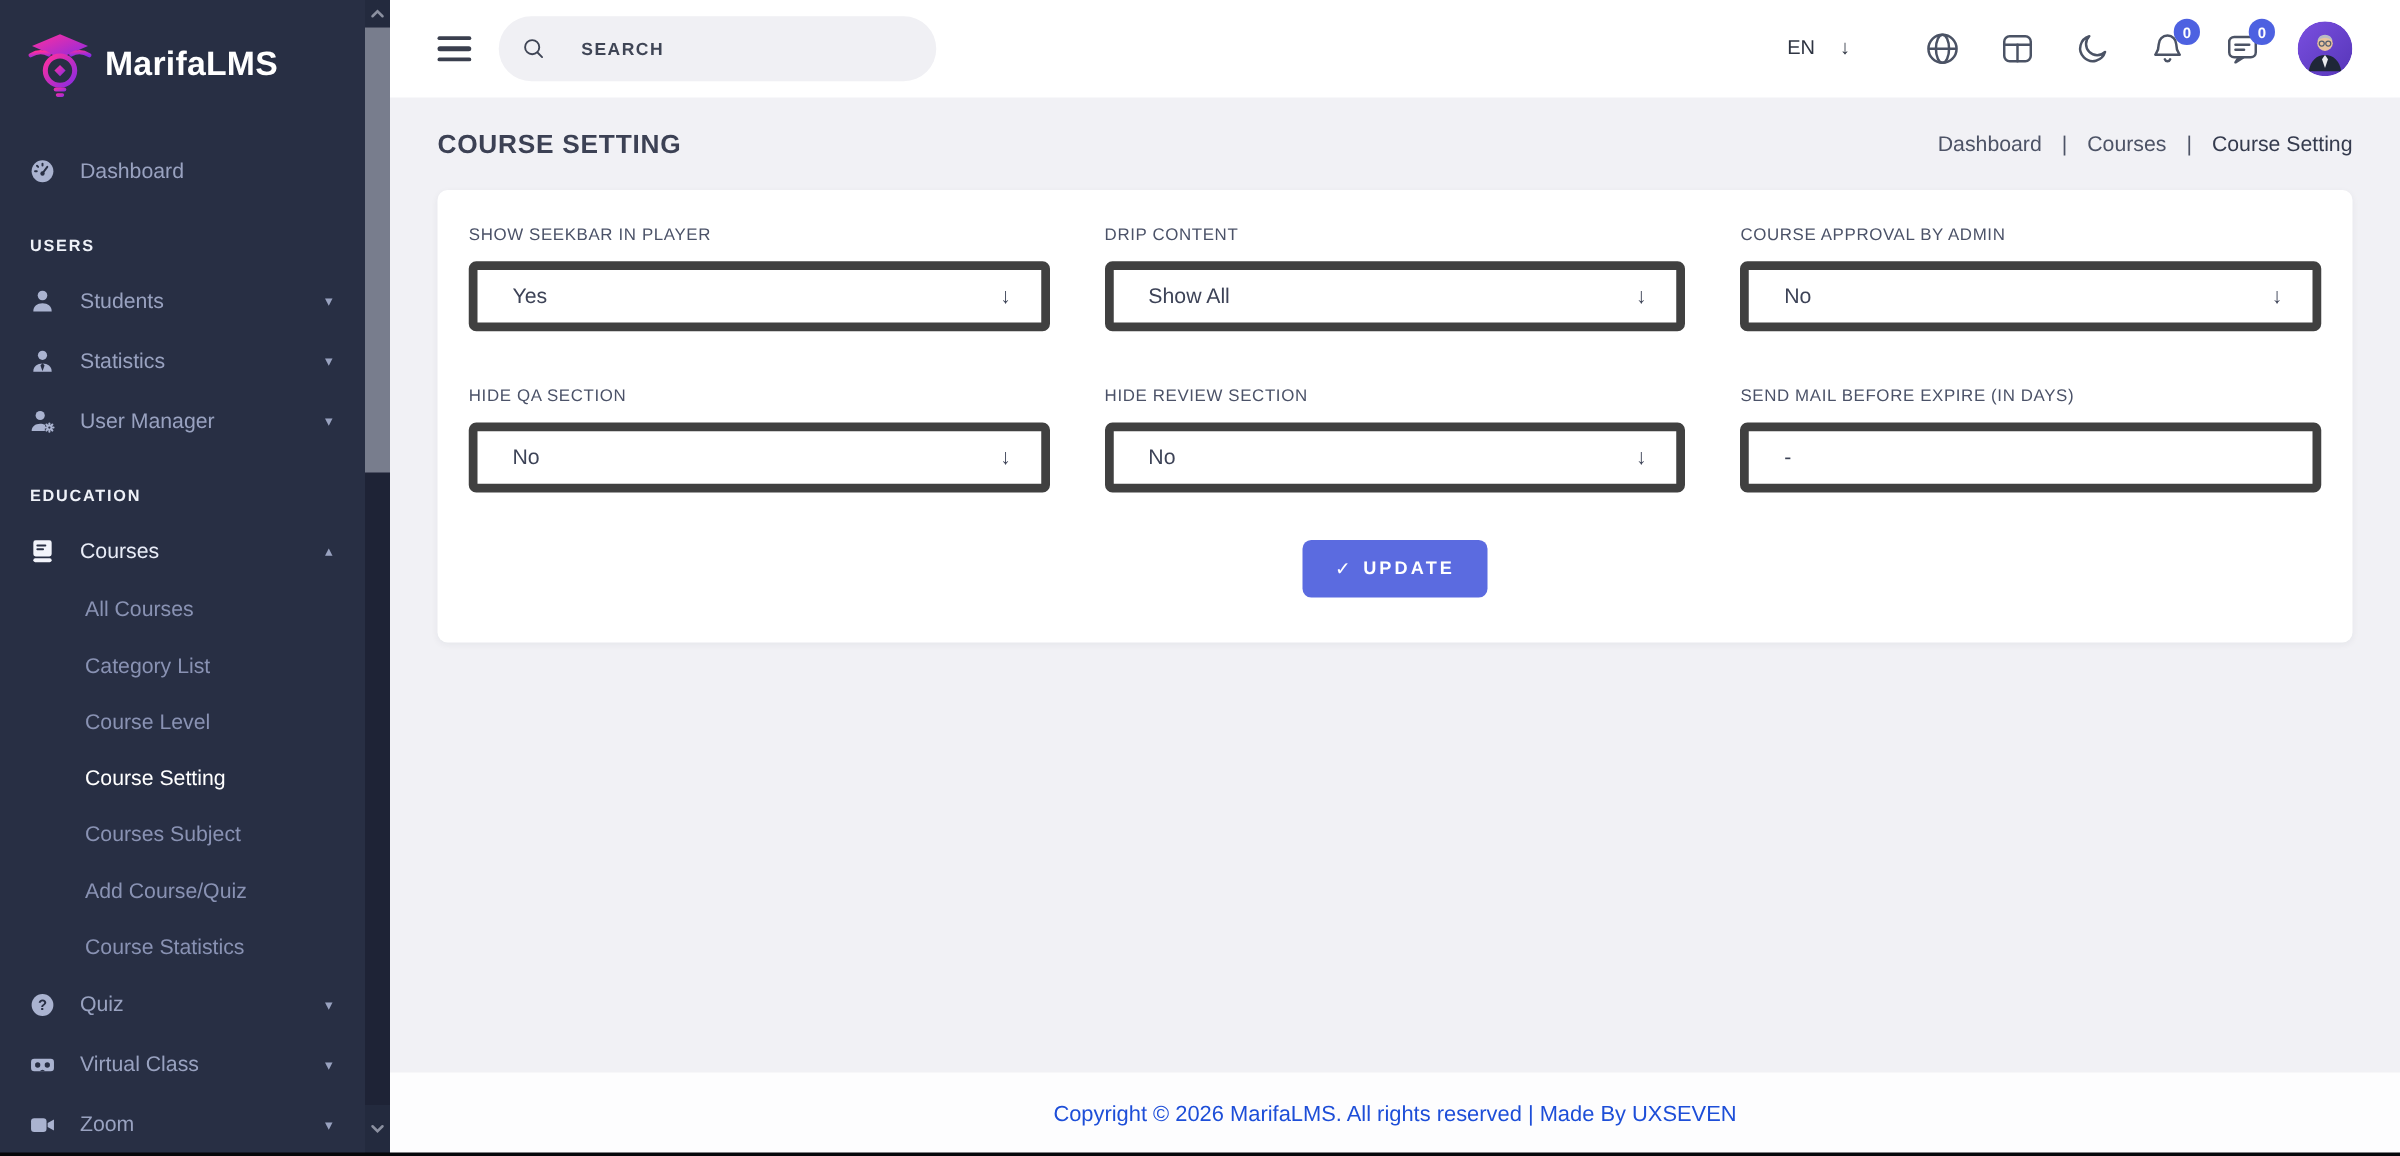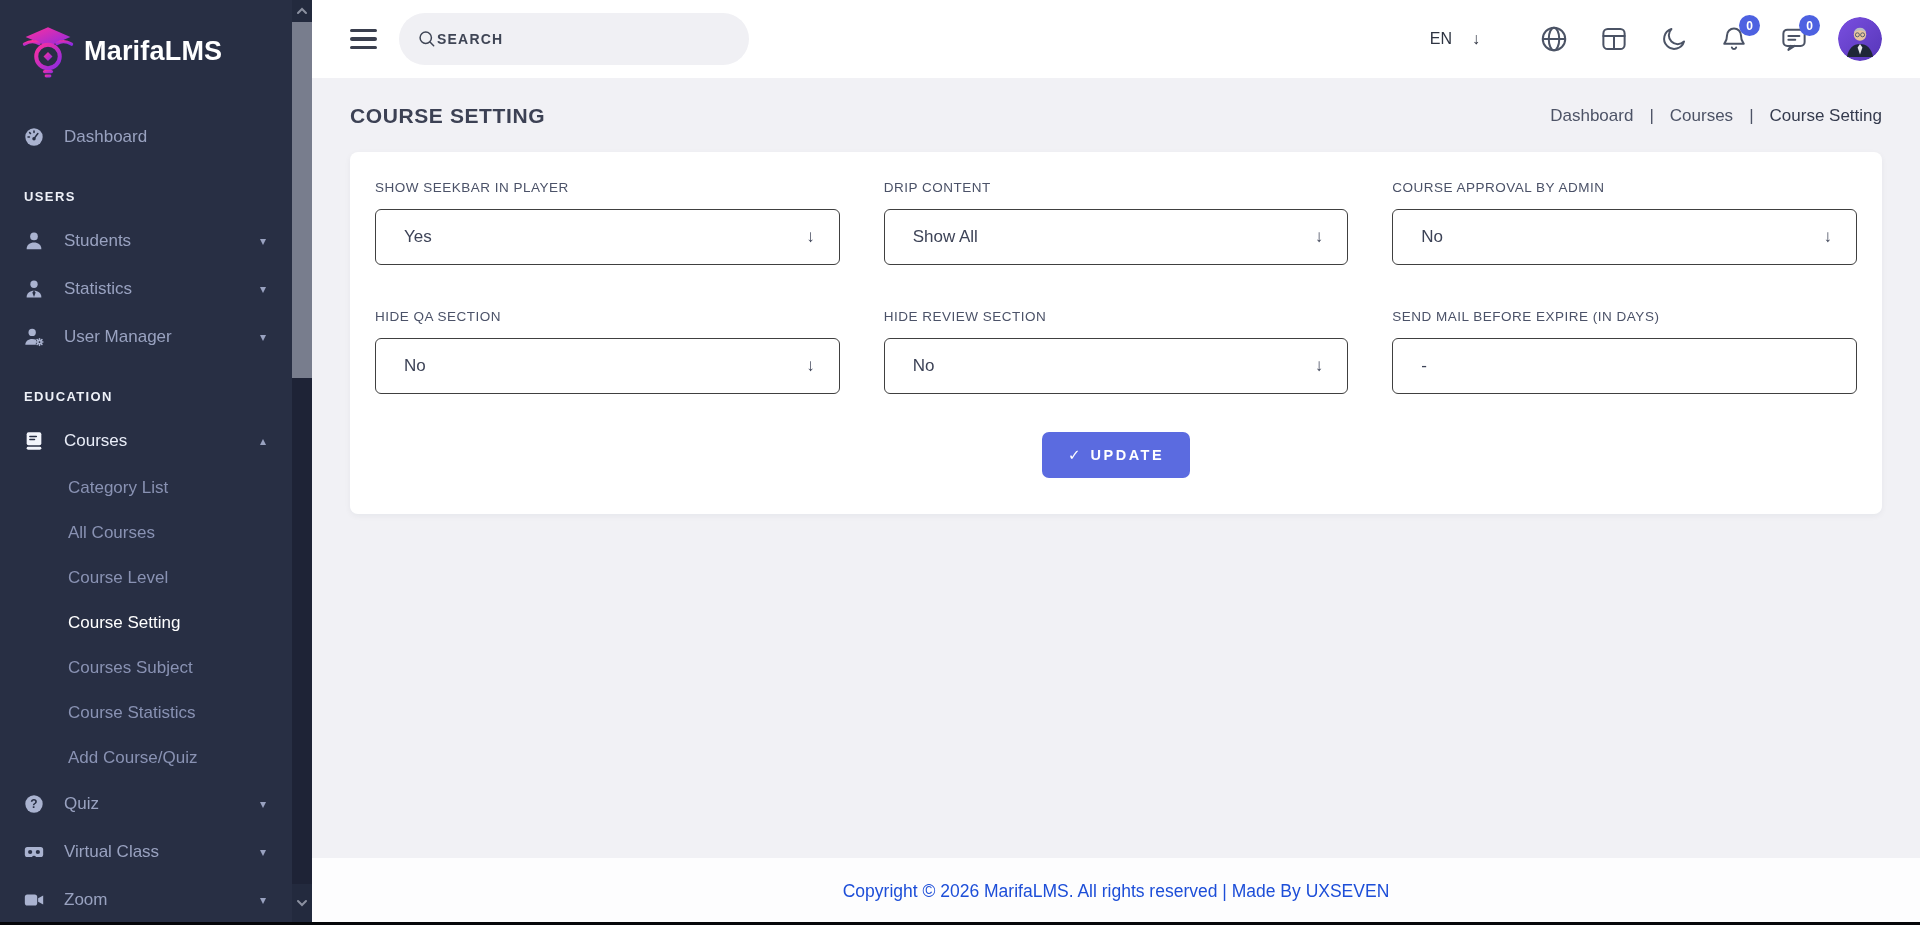--- a/index.html
+++ b/index.html
@@ -53,21 +53,21 @@
 
   
   .main { flex:1; display:flex; flex-direction:column; height:925px; }
 
   
   .topbar { height:78px; background:#ffffff; display:flex; align-items:center; padding:0 38px; flex-shrink:0; }
   .hamburger { width:27px; display:flex; flex-direction:column; gap:5px; cursor:pointer; }
   .hamburger span { height:3.5px; background:#3a3f4e; border-radius:2px; }
   .search-pill {
     margin-left:22px; width:350px; height:52px; border-radius:26px;
-    background:#f0f0f4; display:flex; align-items:center; padding:0 18px; gap:0;
+    background:#f0f0f4; display:flex; align-items:center; padding:0 18px; gap:28px;
   }
   .search-pill svg { flex-shrink:0; }
   .search-input {
     border:none; outline:none; background:transparent; width:100%;
     font-family:inherit; font-size:14px; letter-spacing:1.2px; font-weight:600; color:#3f4555;
   }
   .search-input::placeholder { color:#3f4555; opacity:1; }
 
   .topbar-right { margin-left:auto; display:flex; align-items:center; gap:28px; }
   .lang-switch { display:flex; align-items:center; gap:20px; font-size:16px; color:#2e3442; cursor:pointer; margin-right:30px; }
@@ -89,21 +89,21 @@
   .breadcrumb .sep { padding:0 16px; color:#4d5366; }
   .breadcrumb .crumb.current { color:#353b4e; cursor:default; }
 
   .card {
     margin-top:24px; background:#ffffff; border-radius:8px;
     padding:28px 25px 20px; box-shadow:0 2px 6px rgba(25,30,50,.05);
   }
   .field-grid { display:grid; grid-template-columns:repeat(3,1fr); column-gap:32px; row-gap:26px;gap:44px; }
   .field-label { font-size:13.5px; letter-spacing:.5px; color:#4b5268; margin-bottom:14px; }
   .select-box {
-    height:56px; border:1px solid #404040; border-radius:6px; background:#fff;
+    height:56px; border:7px solid #404040; border-radius:6px; background:#fff;
     display:flex; align-items:center; justify-content:space-between;
     padding:0 24px 0 28px; font-size:17px; color:#3d4357; cursor:pointer;
   }
   .select-box .arrow { font-size:17px; color:#3d4357; }
   .text-box { cursor:text; }
 
   .btn-row { margin-top:38px; padding-bottom:16px; text-align:center; }
   .update-btn {
     display:inline-flex; align-items:center; gap:10px;
     background:#5b6be0; color:#ffffff; border:none; border-radius:7px;
@@ -215,27 +215,27 @@
               <line x1="7.5" y1="10.3" x2="12.5" y2="10.3"></line>
             </g>
             <rect x="4" y="18.2" width="16" height="3.3" rx="1.6" fill="currentColor"></rect>
           </svg>
       </span>
       <span class="mi-label">Courses</span>
       <span class="mi-caret">▴</span>
     </div>
 
     <div class="submenu">
+      <div class="submenu-item">All Courses</div>
       <div class="submenu-item">Category List</div>
-      <div class="submenu-item">All Courses</div>
       <div class="submenu-item">Course Level</div>
       <div class="submenu-item active">Course Setting</div>
       <div class="submenu-item">Courses Subject</div>
+      <div class="submenu-item">Add Course/Quiz</div>
       <div class="submenu-item">Course Statistics</div>
-      <div class="submenu-item">Add Course/Quiz</div>
     </div>
 
     <div class="menu-item">
       <span class="mi-icon">
         <svg width="22" height="22" viewBox="0 0 24 24">
             <circle cx="12" cy="12" r="9.5" fill="currentColor"></circle>
             <text x="12" y="16.5" text-anchor="middle" font-size="13" font-weight="bold" fill="#282f44" font-family="Liberation Sans, sans-serif">?</text>
           </svg>
       </span>
       <span class="mi-label">Quiz</span>

